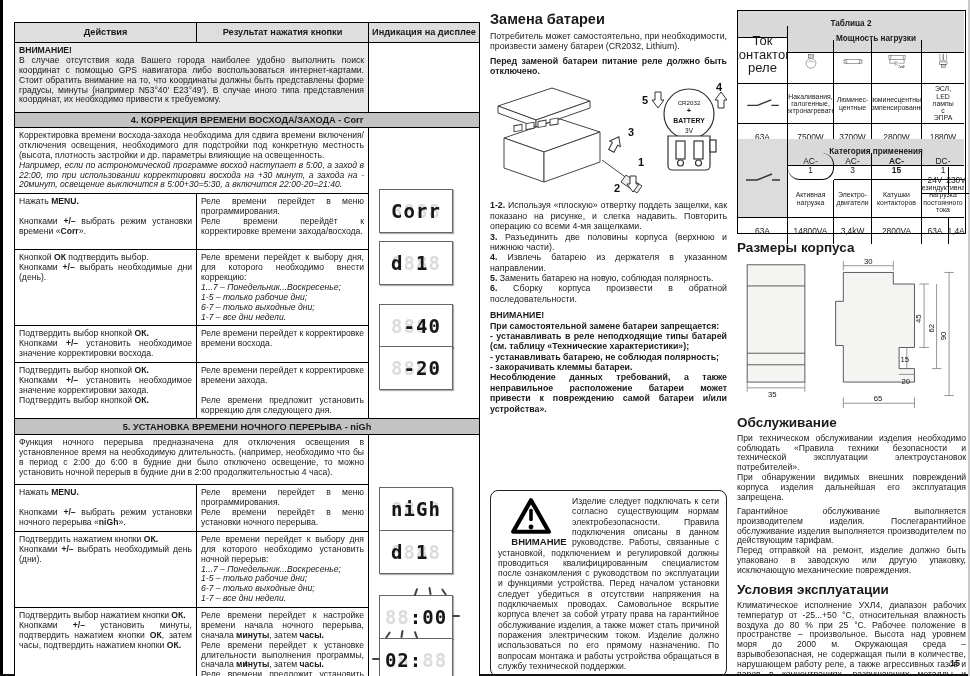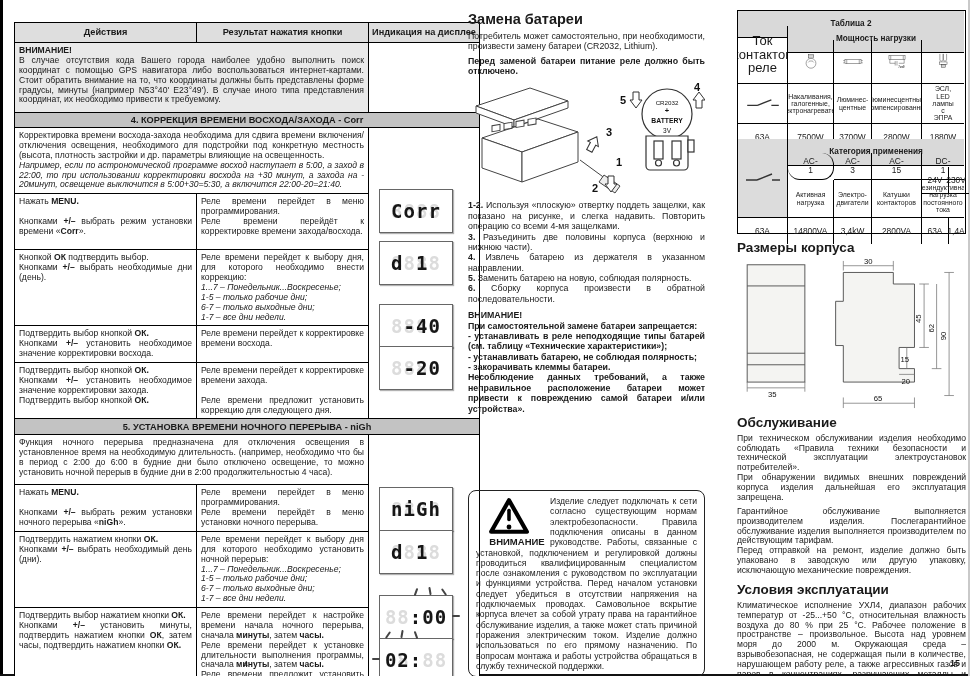--- a/index.html
+++ b/index.html
@@ -29,21 +29,21 @@
   .dbox{position:absolute;left:10px;width:72px;height:42px;background:#fff;
         border:1px solid #666;box-shadow:1px 1px 1px rgba(0,0,0,.3);overflow:visible;}
   .dg,.dl{position:absolute;inset:0;display:flex;align-items:center;justify-content:center;
           font-family:"DejaVu Sans Mono",monospace;font-weight:bold;font-size:19px;
           letter-spacing:1px;white-space:pre;line-height:1;}
   .dg{color:#dcdcdc;}
   .dl{color:#161616;}
   .ray{position:absolute;width:8px;height:2px;background:#444;border-radius:1px;}
 
   
-  .colA{position:absolute;left:468px;top:12px;width:237px;font-size:8.8px;line-height:1.18;}
+  .colA{position:absolute;left:490px;top:12px;width:237px;font-size:8.8px;line-height:1.18;}
   .colB{position:absolute;left:737px;top:10px;width:229px;font-size:8.6px;line-height:1.15;}
   .h1{font-size:14.5px;font-weight:bold;margin:0 0 3px 0;line-height:1.1;}
   .colB .h1{font-size:13.5px;margin:7px 0 3px 0;}
   .p{margin:0 0 4px 0;text-align:justify;white-space:pre-line;}
   .pb{font-weight:bold;}
   .steps{margin:4px 0 6px 0;text-align:justify;}
   .attn{font-weight:bold;text-align:justify;}
   .warnbox{margin-top:76px;border:1.4px solid #222;border-radius:8px;padding:5px 7px;
            font-size:8.6px;text-align:justify;line-height:1.2;}
   .warn-ico{float:left;width:58px;text-align:center;margin:1px 4px 0 12px;}
@@ -289,21 +289,21 @@
 
       <div class="t2c t2gray" style="grid-row:span 4;">
         <svg width="38" height="14" viewBox="0 0 38 14" stroke="#333" fill="none" stroke-width="1.4">
           <path d="M2,9 H13 M13,9 L28,3 M28,9 H36"></path>
         </svg>
       </div>
       <div class="t2c t2hdr t2last" style="grid-column:2/-1;">Категория применения</div>
 
       <div class="t2c t2big" style="grid-row:span 2;border-radius:12px;">AC-1</div>
       <div class="t2c t2big" style="grid-row:span 2;">AC-3</div>
-      <div class="t2c t2big" style="grid-row:span 2;">AC-15</div>
+      <div class="t2c t2big" style="grid-row:span 2;font-weight:bold;">AC-15</div>
       <div class="t2c t2big t2last" style="grid-column:span 2;">DC-1</div>
 
       <div class="t2c t2big">24V</div>
       <div class="t2c t2big t2last">230V</div>
 
       <div class="t2c">Активная нагрузка</div>
       <div class="t2c">Электро-двигатели</div>
       <div class="t2c">Катушки контакторов</div>
       <div class="t2c t2last" style="grid-column:span 2;">Безиндуктивная нагрузка постоянного тока</div>
 

